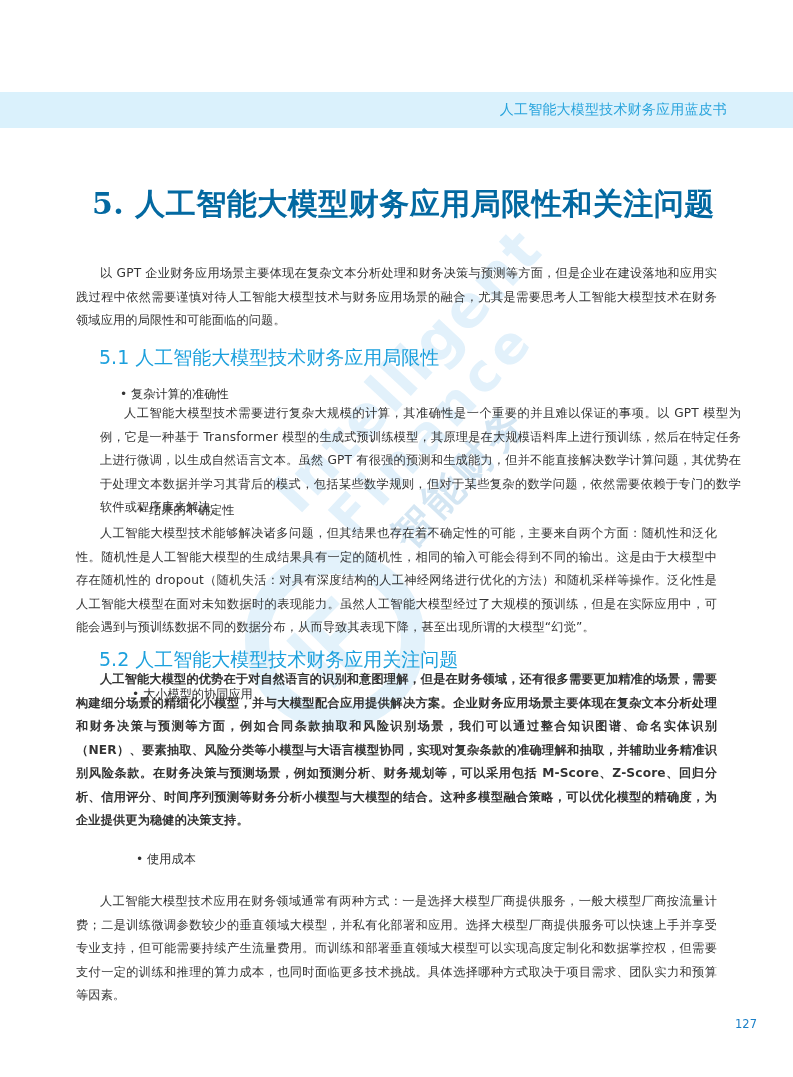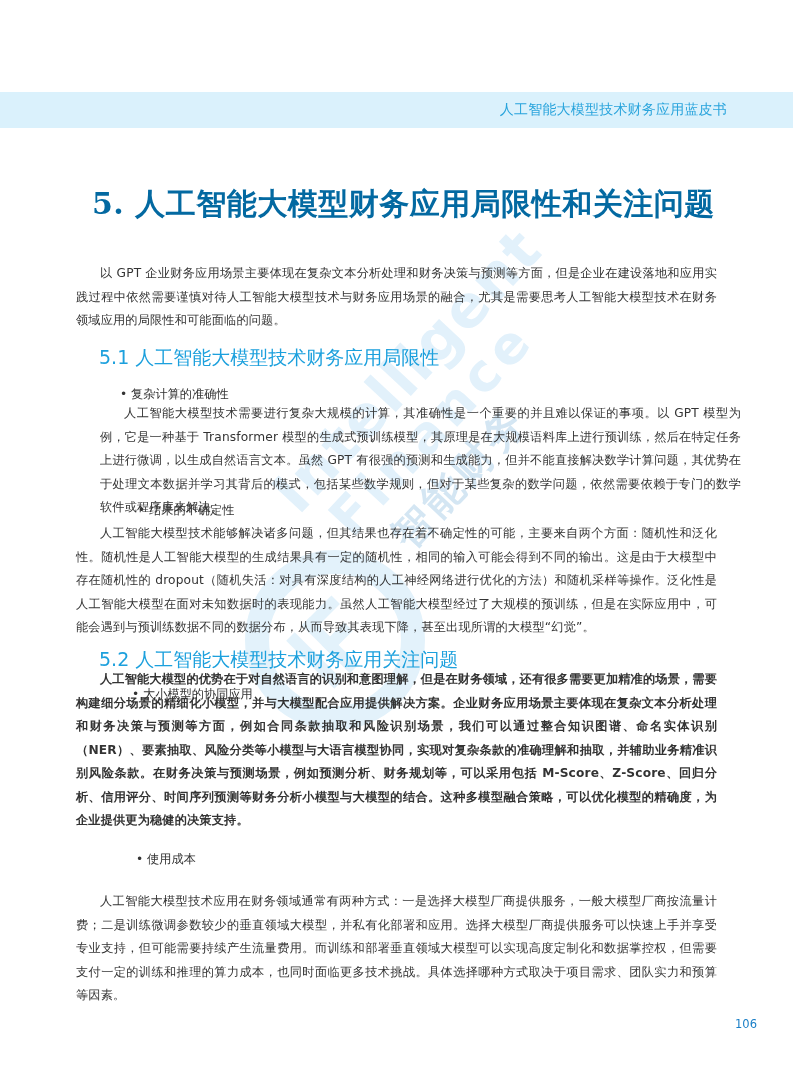--- a/index.html
+++ b/index.html
@@ -91,14 +91,14 @@
   <p class="para" style="top:522px;">人工智能大模型技术能够解决诸多问题，但其结果也存在着不确定性的可能，主要来自两个方面：随机性和泛化性。随机性是人工智能大模型的生成结果具有一定的随机性，相同的输入可能会得到不同的输出。这是由于大模型中存在随机性的 dropout（随机失活：对具有深度结构的人工神经网络进行优化的方法）和随机采样等操作。泛化性是人工智能大模型在面对未知数据时的表现能力。虽然人工智能大模型经过了大规模的预训练，但是在实际应用中，可能会遇到与预训练数据不同的数据分布，从而导致其表现下降，甚至出现所谓的大模型“幻觉”。</p>
 
   <div class="section-title" style="top:647px;">5.2 人工智能大模型技术财务应用关注问题</div>
 
   <div class="bullet" style="top:686px;margin-left:32px;">• 大小模型的协同应用</div>
   <p class="para" style="top:668px;font-weight:bold;">人工智能大模型的优势在于对自然语言的识别和意图理解，但是在财务领域，还有很多需要更加精准的场景，需要构建细分场景的精细化小模型，并与大模型配合应用提供解决方案。企业财务应用场景主要体现在复杂文本分析处理和财务决策与预测等方面，例如合同条款抽取和风险识别场景，我们可以通过整合知识图谱、命名实体识别（NER）、要素抽取、风险分类等小模型与大语言模型协同，实现对复杂条款的准确理解和抽取，并辅助业务精准识别风险条款。在财务决策与预测场景，例如预测分析、财务规划等，可以采用包括 M-Score、Z-Score、回归分析、信用评分、时间序列预测等财务分析小模型与大模型的结合。这种多模型融合策略，可以优化模型的精确度，为企业提供更为稳健的决策支持。</p>
 
   <div class="bullet" style="top:851px;margin-left:36px;">• 使用成本</div>
   <p class="para" style="top:866px;margin-top:24px;">人工智能大模型技术应用在财务领域通常有两种方式：一是选择大模型厂商提供服务，一般大模型厂商按流量计费；二是训练微调参数较少的垂直领域大模型，并私有化部署和应用。选择大模型厂商提供服务可以快速上手并享受专业支持，但可能需要持续产生流量费用。而训练和部署垂直领域大模型可以实现高度定制化和数据掌控权，但需要支付一定的训练和推理的算力成本，也同时面临更多技术挑战。具体选择哪种方式取决于项目需求、团队实力和预算等因素。</p>
 
-  <div class="page-number">106</div>
+  <div class="page-number">127</div>
 </div>
 
 </body></html>

